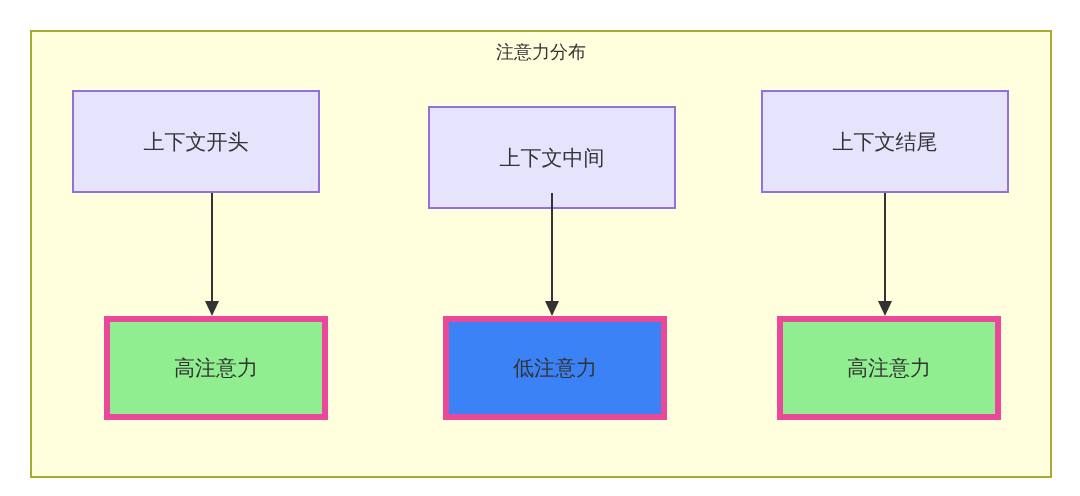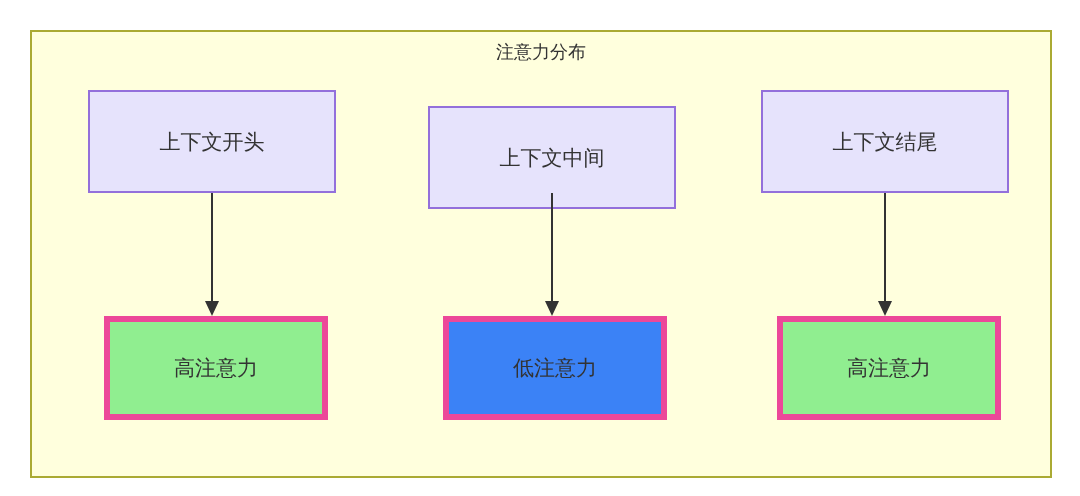--- a/index.html
+++ b/index.html
@@ -53,21 +53,21 @@
     height: 103px;
     background: #e6e3fc;
     border: 2px solid #9370db;
     display: flex;
     align-items: center;
     justify-content: center;
     font-size: 21px;
     color: #333333;
     white-space: nowrap;
   }
-  #node-ctx-start { left: 88px;  top: 90px; }
+  #node-ctx-start { left: 72px;  top: 90px; }
   #node-ctx-mid   { left: 428px; top: 90px; margin-top: 16px; }
   #node-ctx-end   { left: 761px; top: 90px; }
 
   
   .node-bottom {
     position: absolute;
     box-sizing: border-box;
     width: 224px;
     height: 104px;
     border: 6px solid #ec4899;

